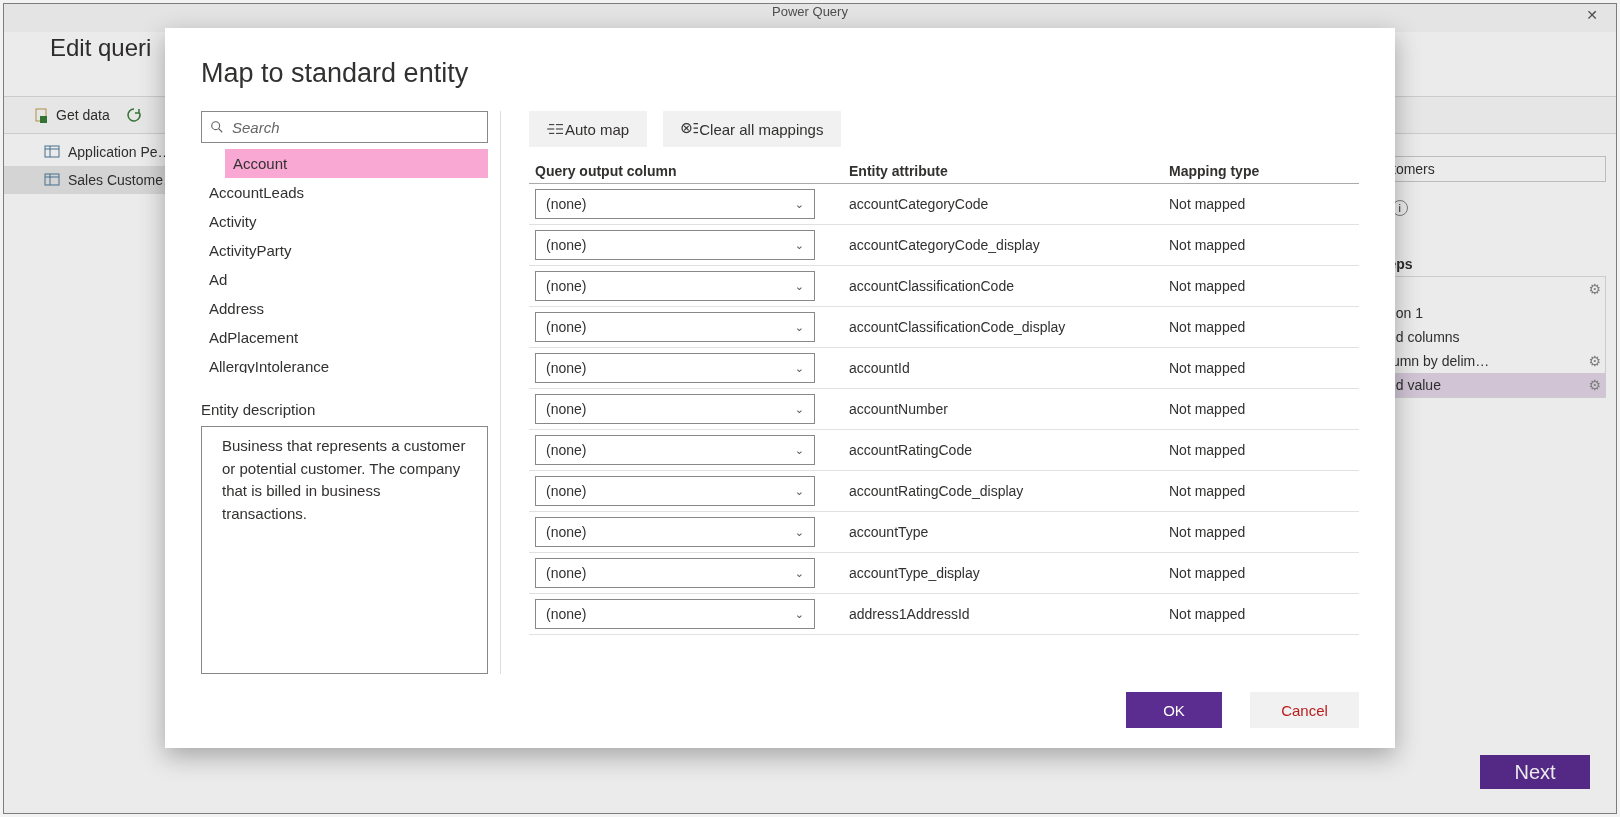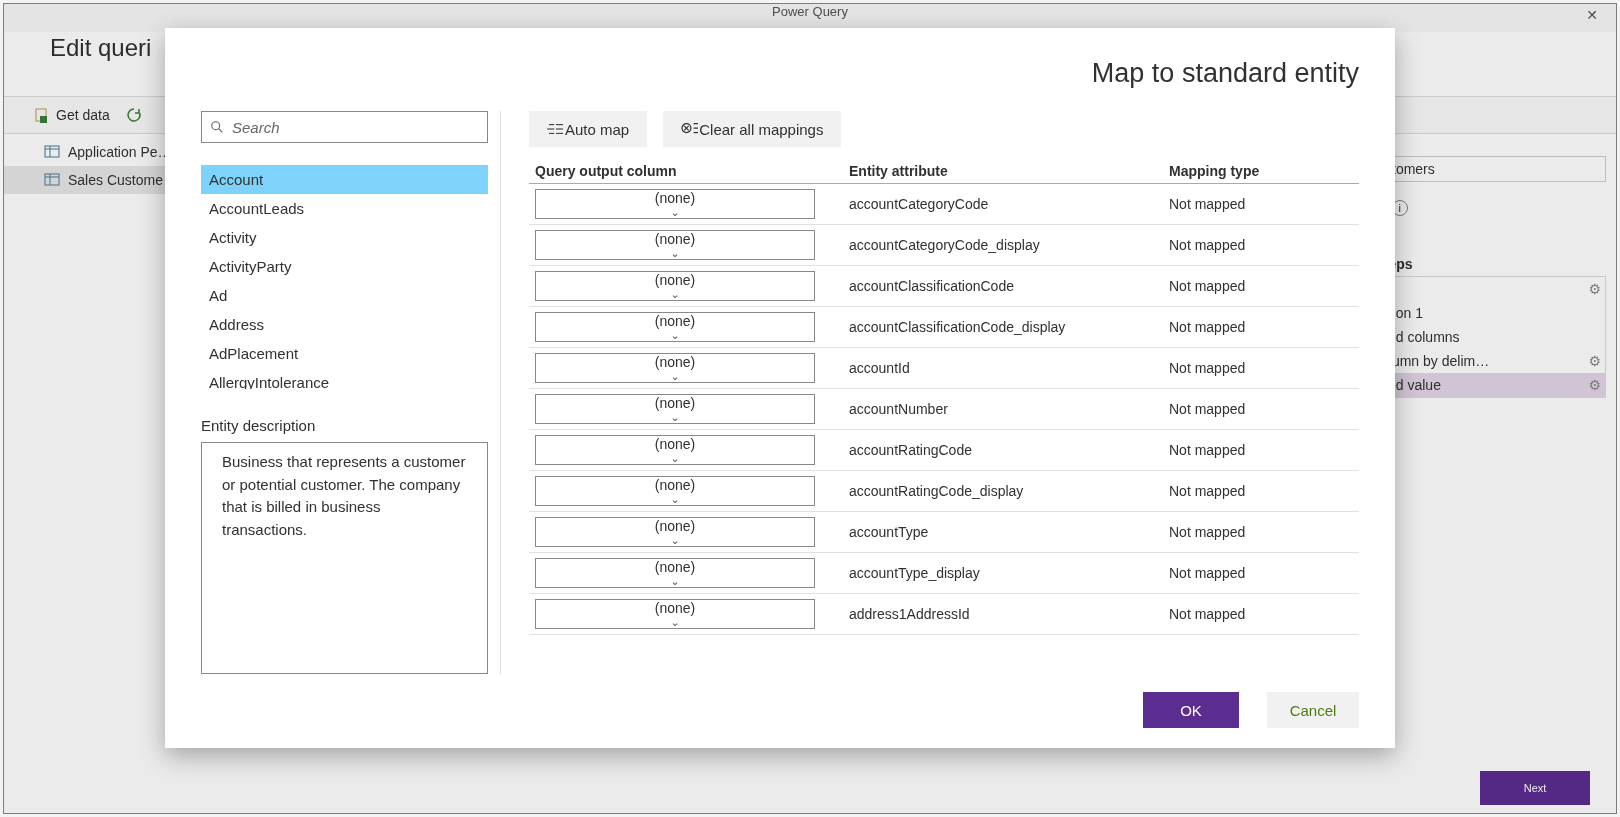--- a/index.html
+++ b/index.html
@@ -53,59 +53,59 @@
   .bg-rightpane {
     position: absolute; right: 4px; top: 138px; width: 250px;
     padding: 10px;
   }
   .bg-rp-box { border: 1px solid #ccc; height: 26px; padding-left: 8px; display: flex; align-items: center; color: #333; margin-top: 8px; }
   .bg-steps-h { margin-top: 40px; font-weight: 600; }
   .bg-step { height: 24px; display: flex; align-items: center; justify-content: space-between; padding: 0 4px; color: #333; }
   .bg-step.sel { background: #e3d6e8; }
   .gear { color: #888; }
   .bg-next {
-    position: absolute; right: 30px; bottom: 12px;
+    position: absolute; right: 30px; bottom: 28px;
     width: 110px; height: 34px; background: #5c2d91; color: #fff;
     display: flex; align-items: center; justify-content: center;
-    font-size: 11px;
+    font-size: 20px;
   }
 
   
   .overlay {
     position: absolute; inset: 3px;
     background: rgba(0,0,0,0.08);
   }
   .modal {
     position: absolute; top: 28px; left: 165px; width: 1230px; height: 720px;
     background: #fff;
     box-shadow: 0 8px 24px rgba(0,0,0,0.3);
     display: flex; flex-direction: column;
     padding: 30px 36px 20px 36px;
   }
-  .modal-title { font-size: 27px; font-weight: 400; color: #323130; text-align: right; }
+  .modal-title { font-size: 27px; font-weight: 400; color: #323130; }
   .modal-sub { margin-top: 10px; font-size: 15px; color: #323130; }
   .modal-sub a { color: #5c2d91; text-decoration: none; cursor: pointer; }
   .modal-body {
     display: flex; gap: 28px; margin-top: 22px; flex: 1; min-height: 0; align-items: stretch;
   }
   .left-col { width: 300px; display: flex; flex-direction: column; border-right: 1px solid #ddd; padding-right: 12px; }
   .search-box {
     border: 1px solid #8a8886; height: 32px; display: flex; align-items: center;
-    padding-left: 8px; gap: 8px; color: #666; margin-bottom: 22px;
+    padding-left: 8px; gap: 8px; color: #666; margin-bottom: 6px;
   }
   .search-box input {
     border: none; outline: none; flex: 1; font-size: 15px; font-style: normal; color: #333;
   }
   .search-box input::placeholder { color: #666; font-style: italic; }
   .entity-list {
     flex: 0 0 224px; border: none; overflow-y: scroll;
     background: #fff;
   }
   .entity-item { height: 29px; display: flex; align-items: center; padding-left: 8px; cursor: pointer; font-size: 15px;}
-  .entity-item.sel { background: #7dd3fc; }
+  .entity-item.sel { background: #f9a8d4; margin-left: 24px; }
   .desc-label { margin-top: 28px; font-size: 15px; }
   .desc-box {
     flex: 1; margin-top: 8px; border: 1px solid #8a8886; padding: 8px 20px;
     font-size: 15px; color: #323130; line-height: 1.5; overflow-y: auto;
     min-height: 170px;
   }
   .right-col { flex: 1; display: flex; flex-direction: column; min-width: 0; position: relative;}
   .action-row { display: flex; gap: 16px; }
   .act-btn {
     background: #f1f1f1; border: none; height: 36px; display: flex; align-items: center;
@@ -116,28 +116,28 @@
     display: flex; font-weight: 600; padding: 4px 0; border-bottom: 1px solid #aaa;
   }
   .col-a { width: 320px; padding-left: 6px;}
   .col-b { width: 320px; }
   .col-c { flex: 1; }
   .map-body { flex: 1; overflow-y: scroll; }
   .map-row { display: flex; align-items: center; height: 41px; border-bottom: 1px solid #e1e1e1; }
   .map-row .sel {
     width: 280px; height: 30px; border: 1px solid #8a8886; margin-left: 6px;
     display: flex; align-items: center; justify-content: space-between;
-    padding: 0 10px; cursor: pointer; background: #fff; flex-direction: column;
+    padding: 0 10px; cursor: pointer; background: #fff;
   }
   .map-row .attr { width: 320px; margin-left: 34px; }
   .map-row .mt { flex: 1; }
   .chev { font-size: 11px; color: #555; }
   .modal-footer { display: flex; justify-content: flex-end; gap: 28px; padding-top: 18px; }
   .btn-ok { width: 96px; height: 36px; background: #5c2d91; color: #fff; border: none; font-size: 15px; cursor: pointer;}
-  .btn-cancel { width: 92px; height: 36px; background: #f1f1f1; color: #4d7c0f; border: none; font-size: 15px; cursor: pointer;}
+  .btn-cancel { width: 109px; height: 36px; background: #f1f1f1; color: #b91c1c; border: none; font-size: 15px; cursor: pointer;}
 
   
   ::-webkit-scrollbar { width: 14px; }
   ::-webkit-scrollbar-track { background: #f1f1f1; }
   ::-webkit-scrollbar-thumb { background: #c1c1c1; }
   .entity-list::-webkit-scrollbar-thumb { background: #b3b3b3; }
 </style>
 </head>
 <body>
 

